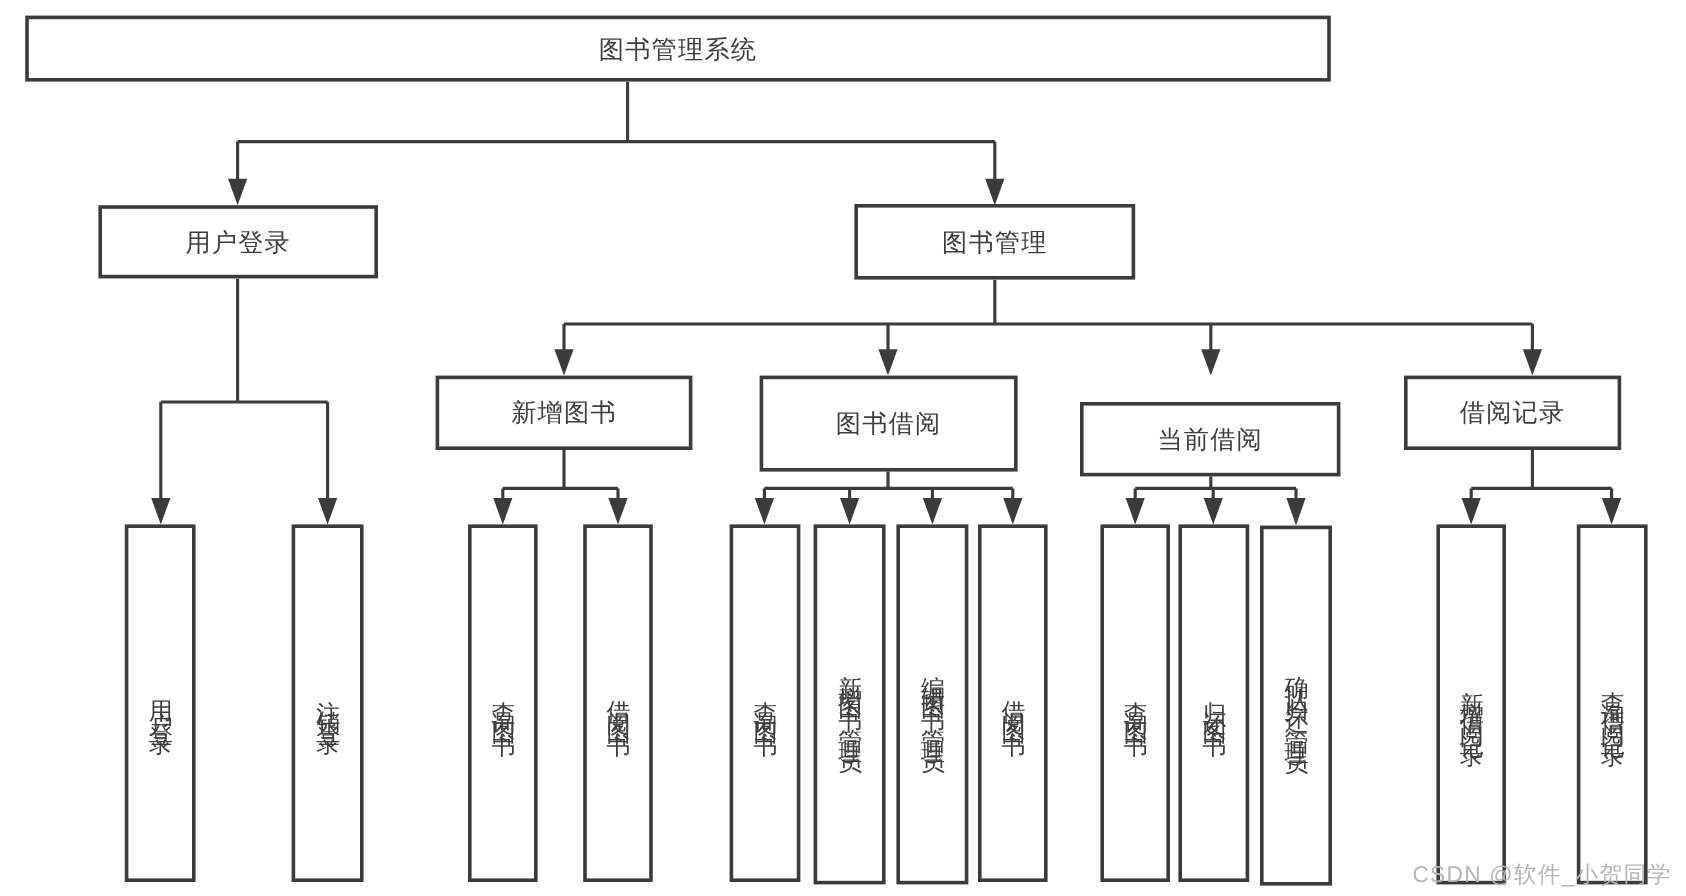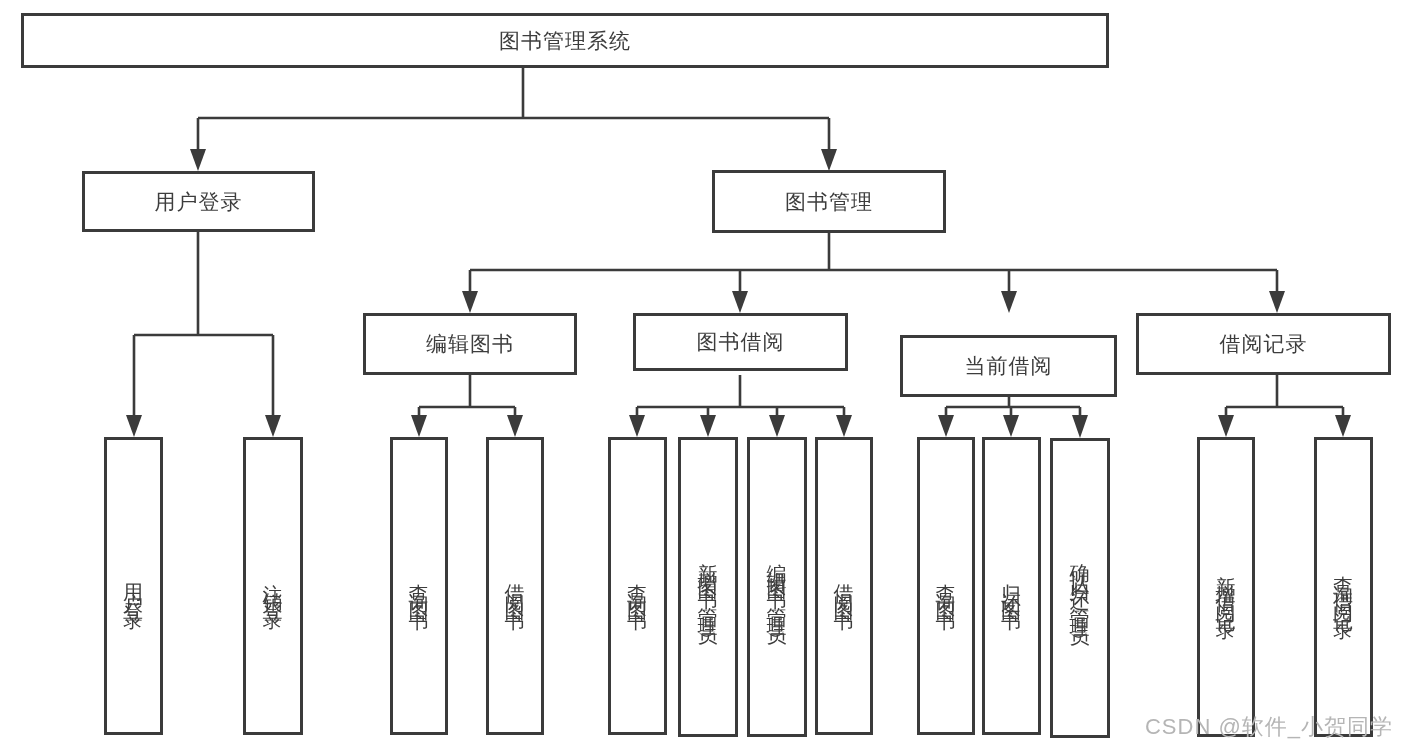--- a/index.html
+++ b/index.html
@@ -36,21 +36,21 @@
     text-orientation: mixed;
     font-size: 20px;
     letter-spacing: 9px;
     line-height: 1;
     white-space: nowrap;
   }
   .watermark {
     position: absolute;
     right: 12px;
     bottom: 5px;
-    font-size: 22px;
+    font-size: 19px;
     color: #b5b5b5;
     letter-spacing: 1px;
     white-space: nowrap;
   }
 </style>
 </head>
 <body>
 
 <div class="canvas">
 
@@ -92,29 +92,29 @@
   </div>
 
   <div class="node" style="left:82px; top:171px; width:233px; height:61px;">
     <span class="hlabel">用户登录</span>
   </div>
   <div class="node" style="left:712px; top:170px; width:234px; height:63px;font-family:Liberation Mono, monospace;">
     <span class="hlabel">图书管理</span>
   </div>
 
   <div class="node" style="left:363px; top:313px; width:214px; height:62px;">
-    <span class="hlabel">编辑图书</span>
+    <span class="hlabel">新增图书</span>
   </div>
-  <div class="node" style="left:633px; top:313px; width:215px; height:58px;">
+  <div class="node" style="left:633px; top:313px; width:215px; height:80px;">
     <span class="hlabel">图书借阅</span>
   </div>
   <div class="node" style="left:900px; top:313px; width:217px; height:62px;margin-top:22px;">
     <span class="hlabel">当前借阅</span>
   </div>
-  <div class="node" style="left:1136px; top:313px; width:255px; height:62px;">
+  <div class="node" style="left:1170px; top:313px; width:181px; height:62px;">
     <span class="hlabel">借阅记录</span>
   </div>
 
   <div class="node" style="left:104px; top:437px; width:59px; height:298px;">
     <span class="vtext">用户登录</span>
   </div>
   <div class="node" style="left:243px; top:437px; width:60px; height:298px;">
     <span class="vtext">注销登录</span>
   </div>
 

